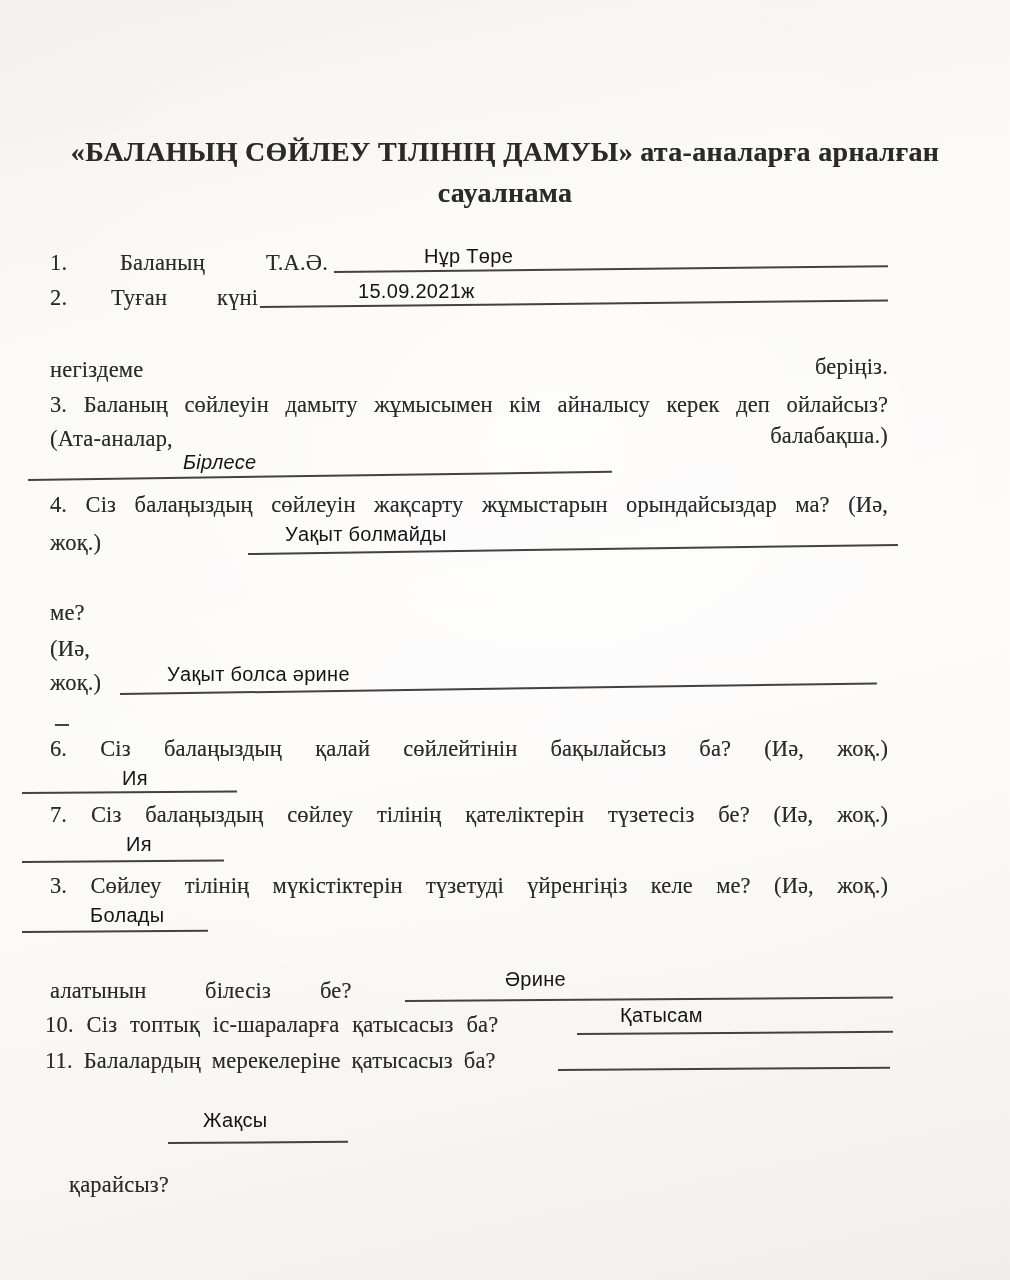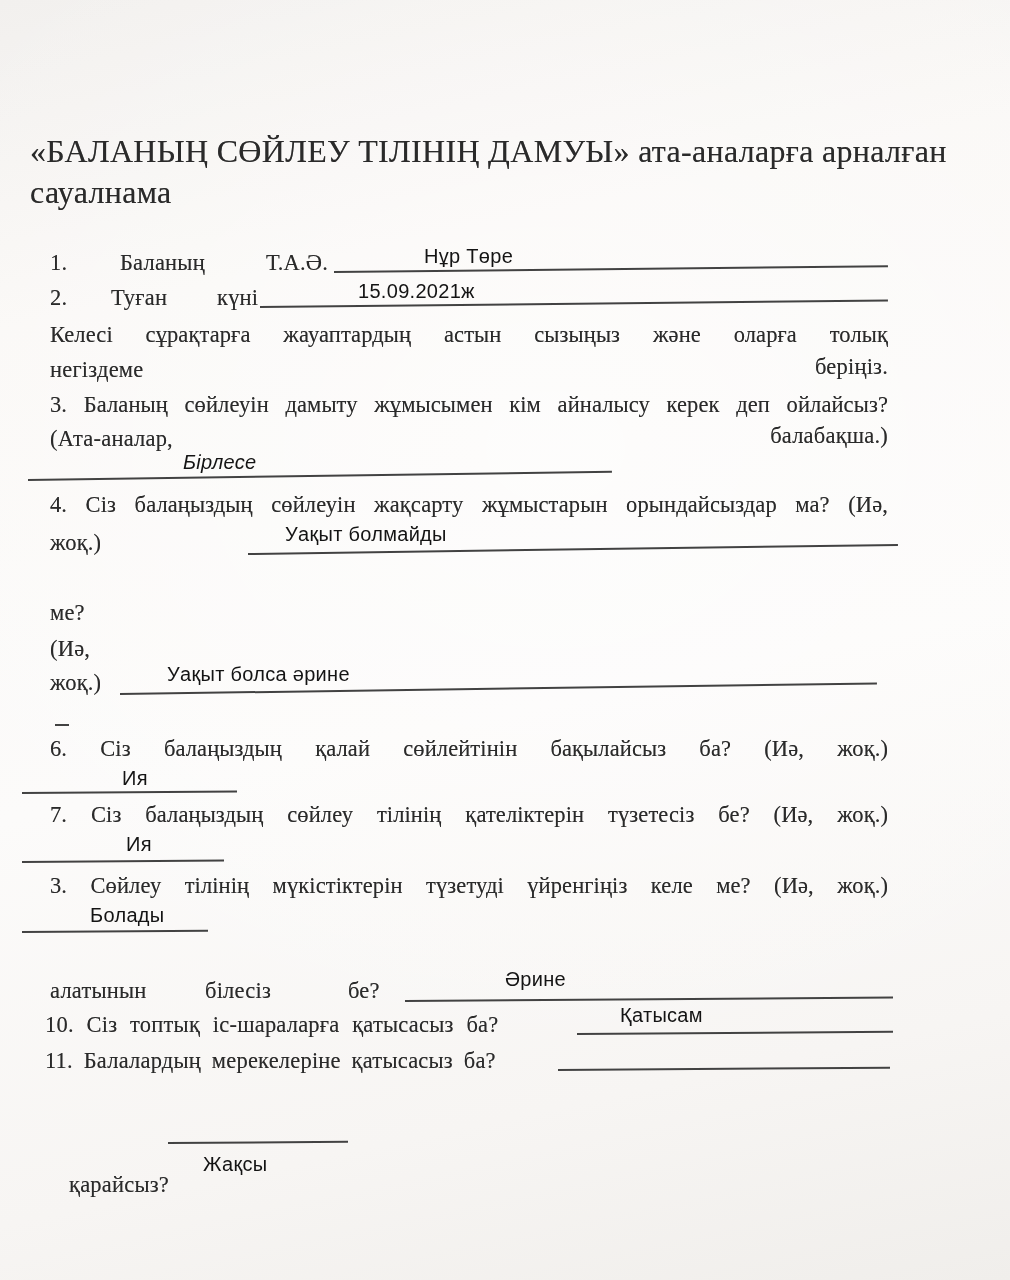--- a/index.html
+++ b/index.html
@@ -8,21 +8,21 @@
     width:1010px; height:1280px;
     overflow:hidden;
     color: var(--ink, #2a2a2a);
     font-family:"Liberation Serif", serif;
     background:
       radial-gradient(140% 90% at 55% 35%, rgba(255,255,255,.55) 0%, rgba(255,255,255,0) 55%),
       linear-gradient(168deg, #f2f0ee 0%, #faf8f6 22%, #fcfbfa 55%, #f7f5f3 82%, #f0eeeb 100%);
   }
   .title {
     position:absolute; left:30px; top:131px; width:950px;
-    font-weight:400; font-size:32px; line-height:41px;
+    text-align:center; font-weight:700; font-size:28px; line-height:41px;
     letter-spacing:.3px;
     text-shadow:0 0 .6px rgba(50,50,50,.55);
   }
   .t {
     position:absolute;
     font-size:22.5px; line-height:1.15;
     white-space:nowrap; letter-spacing:.2px;
     text-shadow:0 0 .6px rgba(60,60,60,.5);
   }
   .just {
@@ -61,21 +61,20 @@
   <span class="t" style="left:266px; top:250px;">Т.А.Ә.</span>
   <div class="ul r6" style="left:334px; top:271px; width:554px;"></div>
   <span class="ans" style="left:424px; top:246px;">Нұр Төре</span>
 
   <span class="t" style="left:50px; top:285px;">2.</span>
   <span class="t" style="left:111px; top:285px;">Туған</span>
   <span class="t" style="left:217px; top:285px;">күні</span>
   <div class="ul r6" style="left:260px; top:306px; width:628px;"></div>
   <span class="ans" style="left:358px; top:281px;">15.09.2021ж</span>
 
-  <div class="t just" style="left:50px; top:322px; width:838px;">Келесі сұрақтарға жауаптардың астын сызыңыз және оларға толық</div>
   <span class="t" style="left:50px; top:357px;">негіздеме</span>
   <span class="t" style="left:auto; right:122px; top:354px;">беріңіз.</span>
 
   <div class="t just" style="left:50px; top:392px; width:838px;">3. Баланың сөйлеуін дамыту жұмысымен кім айналысу керек деп ойлайсыз?</div>
   <span class="t" style="left:50px; top:426px;">(Ата-аналар,</span>
   <span class="t" style="left:auto; right:122px; top:423px;">балабақша.)</span>
   <div class="ul r8" style="left:28px; top:479px; width:584px;"></div>
   <span class="ans" style="left:183px; top:452px;font-style:italic;">Бірлесе</span>
 
   <div class="t just" style="left:50px; top:492px; width:838px;">4. Сіз балаңыздың сөйлеуін жақсарту жұмыстарын орындайсыздар ма? (Иә,</div>
@@ -98,29 +97,29 @@
   <div class="t just" style="left:50px; top:802px; width:838px;">7. Сіз балаңыздың сөйлеу тілінің қателіктерін түзетесіз бе? (Иә, жоқ.)</div>
   <span class="ans" style="left:126px; top:834px;">Ия</span>
   <div class="ul r4" style="left:22px; top:861px; width:202px;"></div>
 
   <div class="t just" style="left:50px; top:873px; width:838px;">3. Сөйлеу тілінің мүкістіктерін түзетуді үйренгіңіз келе ме? (Иә, жоқ.)</div>
   <span class="ans" style="left:90px; top:905px;">Болады</span>
   <div class="ul r4" style="left:22px; top:931px; width:186px;"></div>
 
   <span class="t" style="left:50px; top:978px;">алатынын</span>
   <span class="t" style="left:205px; top:978px;">білесіз</span>
-  <span class="t" style="left:320px; top:978px;margin-left:28px;">бе?</span>
+  <span class="t" style="left:320px; top:978px;">бе?</span>
   <div class="ul r4" style="left:405px; top:1000px; width:488px;"></div>
   <span class="ans" style="left:505px; top:969px;">Әрине</span>
 
   <div class="t" style="left:45px; top:1012px; word-spacing:7px;">10. Сіз топтық іс-шараларға қатысасыз ба?</div>
   <div class="ul r4" style="left:577px; top:1033px; width:316px;"></div>
   <span class="ans" style="left:620px; top:1005px;">Қатысам</span>
 
   <div class="t" style="left:45px; top:1048px; word-spacing:5px;">11. Балалардың мерекелеріне қатысасыз ба?</div>
   <div class="ul r4" style="left:558px; top:1069px; width:332px;"></div>
   <span class="ans" style="left:700px; top:1042px;"></span>
 
   <span class="t" style="left:45px; top:1172px;margin-left:24px;">қарайсыз?</span>
   <div class="ul r4" style="left:168px; top:1142px; width:180px;"></div>
-  <span class="ans" style="left:203px; top:1110px;margin-top:44px;">Жақсы</span>
+  <span class="ans" style="left:203px; top:1110px;">Жақсы</span>
 
 </div>
 
 </body></html>

